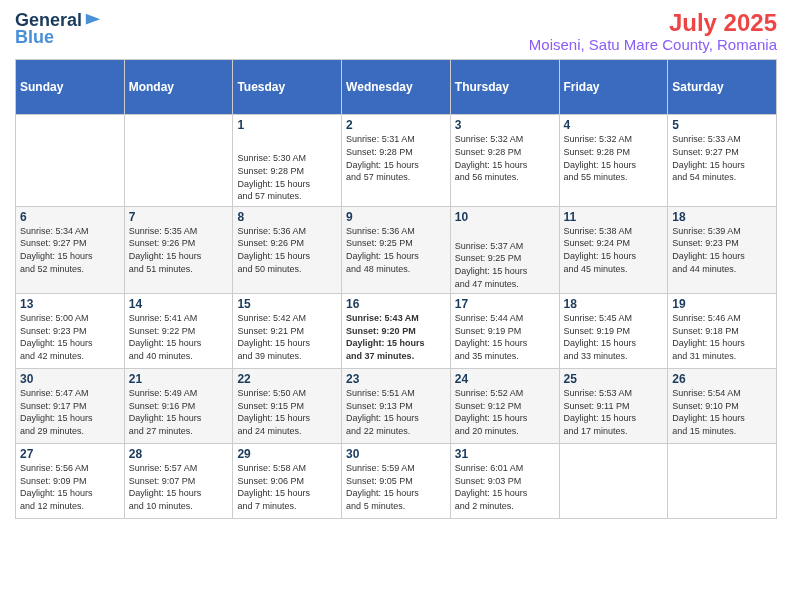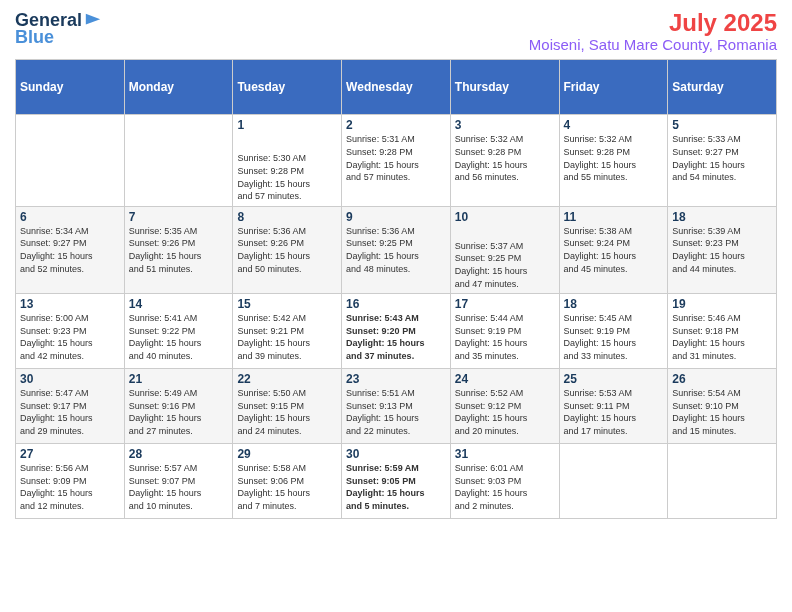--- a/index.html
+++ b/index.html
@@ -339,21 +339,21 @@
           </td>
           <td>
             <span class="day-number">29</span>
             <div class="day-info" style="white-space: pre-line;">Sunrise: 5:58 AM
 Sunset: 9:06 PM
 Daylight: 15 hours
 and 7 minutes.</div>
           </td>
           <td>
             <span class="day-number">30</span>
-            <div class="day-info" style="white-space: pre-line; font-weight: bold;">Sunrise: 5:59 AM
+            <div class="day-info" style="white-space: pre-line;">Sunrise: 5:59 AM
 Sunset: 9:05 PM
 Daylight: 15 hours
 and 5 minutes.</div>
           </td>
           <td>
             <span class="day-number">31</span>
             <div class="day-info" style="white-space: pre-line;">Sunrise: 6:01 AM
 Sunset: 9:03 PM
 Daylight: 15 hours
 and 2 minutes.</div>

